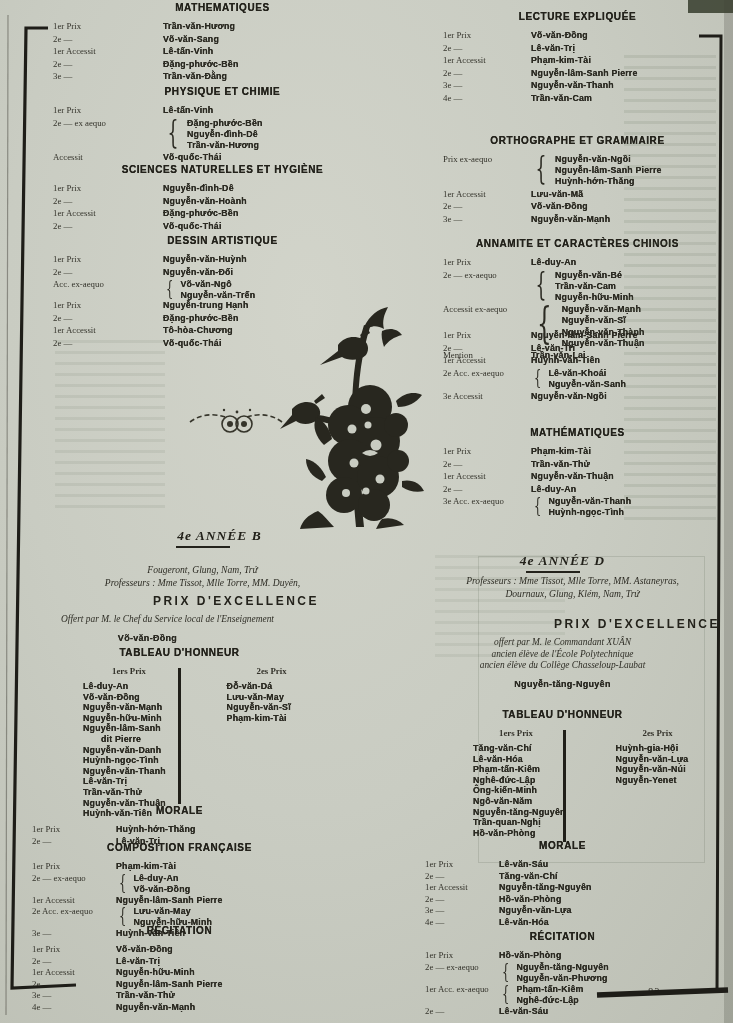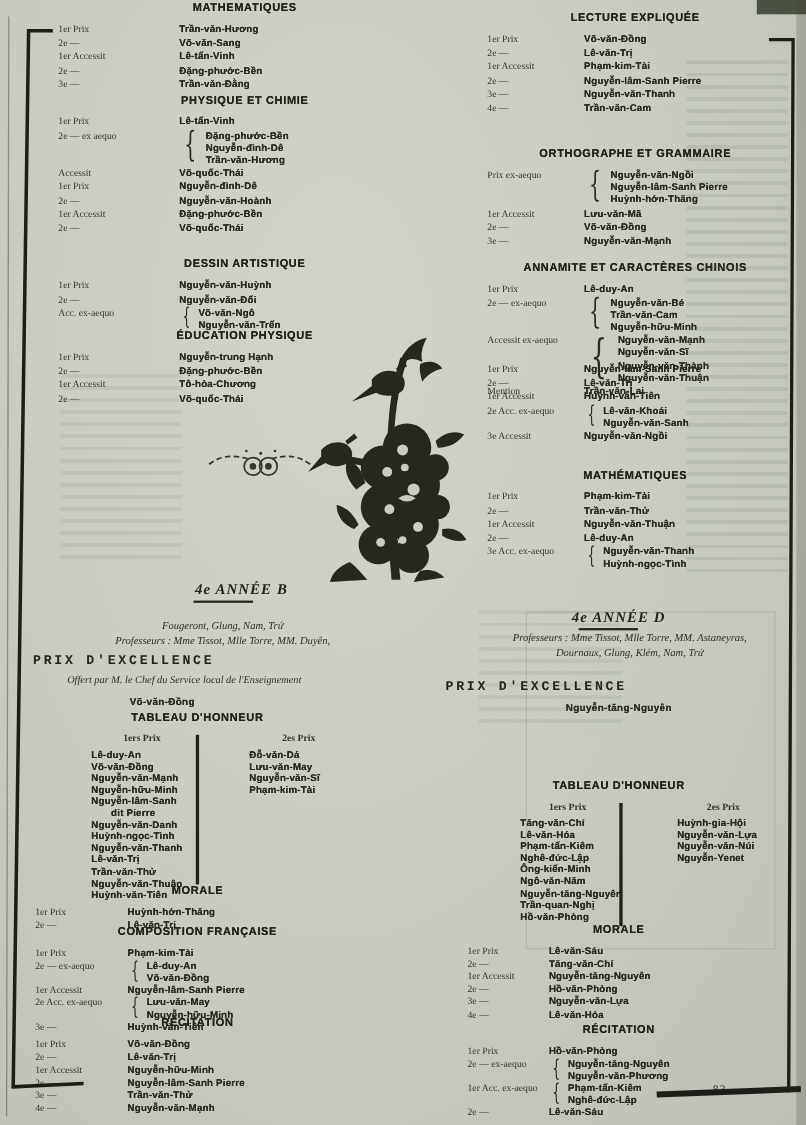--- a/index.html
+++ b/index.html
@@ -57,22 +57,22 @@
   
   .class-block{position:absolute;width:345px;}
   #class-b{left:30px;top:528px;height:495px;}
   #class-d{left:385px;top:537px;width:335px;height:486px;}
   .class-block>div{position:absolute;left:0;width:100%;}
   .class-title{font-family:"Liberation Serif",serif;font-style:italic;font-weight:bold;
     font-size:13.5px;letter-spacing:1px;text-align:center;color:#23221b;}
   .title-underline{width:54px;height:2px;background:#23221b;margin:2px auto 0;}
   .professors{font-family:"Liberation Serif",serif;font-style:italic;font-size:9.6px;
     text-align:center;line-height:12.5px;color:#2e2d25;}
-  .prix-heading{font-family:Liberation Mono, monospace;font-weight:bold;font-size:12px;
-    letter-spacing:2.5px;text-align:left;color:#23221b;}
+  .prix-heading{font-family:Liberation Sans, sans-serif;font-weight:bold;font-size:12px;
+    letter-spacing:2.5px;text-align:right;color:#23221b;}
   .dedication{font-family:"Liberation Serif",serif;font-style:italic;font-size:9.4px;
     text-align:center;line-height:11.5px;color:#2e2d25;margin-top:6px;}
   .winner{font-weight:bold;font-size:9px;text-align:center;margin-top:7px;
     letter-spacing:.3px;text-shadow:0 0 .4px #2b2a22;}
   #class-b .cb-header{top:0;} #class-b .cb-prof{top:36px;} #class-b .cb-prix{top:66px;}
   #class-b .cb-tableau{top:119px;} #class-b .cb-morale{top:277px;}
   #class-b .cb-comp{top:314px;} #class-b .cb-recit{top:397px;}
   #class-d .cd-header{top:16px;} #class-d .cd-prof{top:38px;} #class-d .cd-prix{top:80px;}
   #class-d .cd-tableau{top:172px;} #class-d .cd-morale{top:303px;} #class-d .cd-recit{top:394px;}
   #class-b .class-title{padding-left:34px;}
@@ -172,20 +172,21 @@
           </div>
         </div>
         <div class="row">
           <span class="label">Accessit</span>
           <div class="names">
             <div class="name">Võ-quốc-Thái</div>
           </div>
         </div>
       </section>
       <section class="subject">
+        <div class="subject-heading">SCIENCES NATURELLES ET HYGIÈNE</div>
         <div class="row">
           <span class="label">1er Prix</span>
           <div class="names">
             <div class="name">Nguyễn-đình-Dê</div>
           </div>
         </div>
         <div class="row">
           <span class="label">2e —</span>
           <div class="names">
             <div class="name">Nguyễn-văn-Hoành</div>
@@ -221,21 +222,20 @@
         <div class="row">
           <span class="label">Acc. ex-aequo</span>
           <span class="brace" style="font-size: 21px;">{</span>
           <div class="names">
             <div class="name">Võ-văn-Ngô</div>
             <div class="name">Nguyễn-văn-Trến</div>
           </div>
         </div>
       </section>
       <section class="subject">
-        <div class="subject-heading">ÉDUCATION PHYSIQUE</div>
         <div class="row">
           <span class="label">1er Prix</span>
           <div class="names">
             <div class="name">Nguyễn-trung Hạnh</div>
           </div>
         </div>
         <div class="row">
           <span class="label">2e —</span>
           <div class="names">
             <div class="name">Đặng-phước-Bền</div>
@@ -635,20 +635,25 @@
     <div class="cd-header">
       <div class="class-title">4e ANNÉE D</div>
       <div class="title-underline"></div>
     </div>
     <div class="cd-prof professors">
         <div>Professeurs : Mme Tissot, Mlle Torre, MM. Astaneyras,</div>
         <div>Dournaux, Glung, Klém, Nam, Trứ</div>
       </div>
     <div class="cd-prix">
       <div class="prix-heading">PRIX D'EXCELLENCE</div>
+      <div class="dedication">
+          <div>offert par M. le Commandant XUÂN</div>
+          <div>ancien élève de l'École Polytechnique</div>
+          <div>ancien élève du Collège Chasseloup-Laubat</div>
+        </div>
       <div class="winner">Nguyễn-tăng-Nguyên</div>
     </div>
     <div class="cd-tableau tableau">
       <div class="t-heading">TABLEAU D'HONNEUR</div>
       <div class="t-cols">
         <div class="t-col t-col1">
           <div class="t-col-header">1ers Prix</div>
           <div class="t-list">
               <div class="name">Tăng-văn-Chí</div>
               <div class="name">Lê-văn-Hóa</div>

